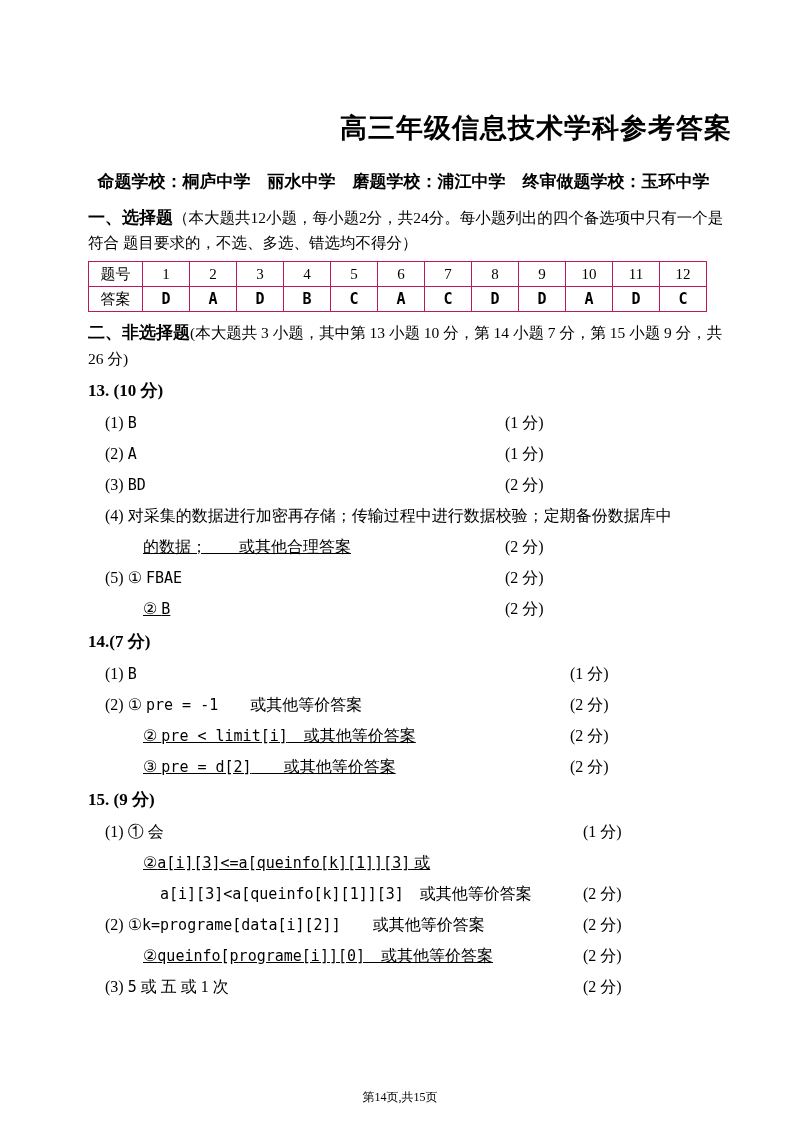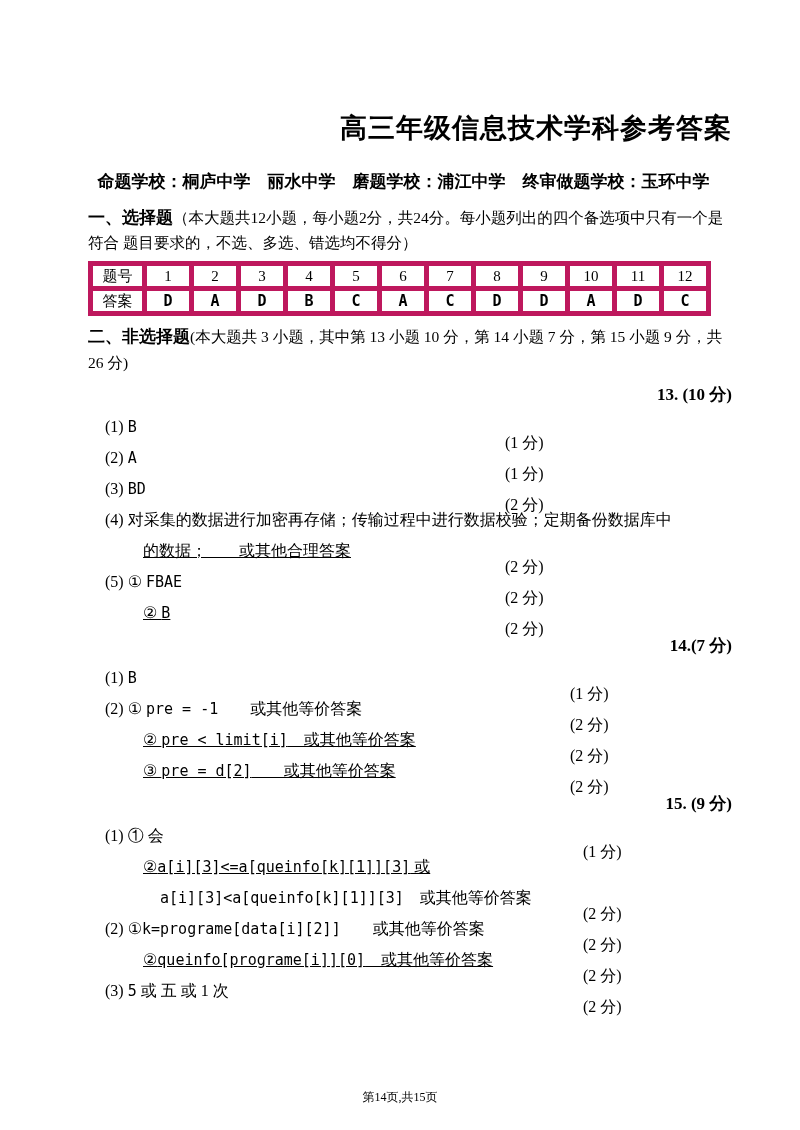--- a/index.html
+++ b/index.html
@@ -11,34 +11,34 @@
   .page { padding:110px 68px 0 75px; }
   .title {
     text-align:right; font-size:27px; font-weight:bold; letter-spacing:1px;
     margin-bottom:24px;
   }
   .schools { font-size:17px; font-weight:bold; margin-bottom:12px; white-space:nowrap;text-align:center; }
   .sec-heading { font-size:15.5px; line-height:1.55; margin-left:13px; }
   .sec-heading .lead { font-size:17px; font-weight:bold; }
   table.answers { border-collapse:collapse; margin:6px 0 8px 13px; table-layout:fixed; }
   table.answers td {
-    border:5px solid #be185d; width:47px; height:25px; text-align:center;
+    border:1px solid #be185d; width:47px; height:25px; text-align:center;
     font-size:15px; padding:0;
   }
   table.answers td.lbl { width:54px; font-size:15px; }
   table.answers tr.ans-row td.val {
     font-weight:bold; font-family:"DejaVu Sans Mono","Liberation Mono",monospace;
   }
-  .q-head { font-size:17px; font-weight:bold; margin:8px 0 11px 13px;text-align:right; }
+  .q-head { font-size:17px; font-weight:bold; margin:8px 0 11px 13px; }
   .row { position:relative; font-size:16px; line-height:20px; margin-bottom:11px; min-height:20px; }
   .row.ind-a { padding-left:30px; }
   .row.ind-b { padding-left:68px;text-decoration:underline; }
   .row.ind-c { padding-left:85px; }
   .mono { font-family:"DejaVu Sans Mono","Liberation Mono",monospace; font-size:15px; }
-  .score { position:absolute; top:16px; font-size:16px; white-space:nowrap; }
+  .score { position:absolute; top:0; font-size:16px; white-space:nowrap; }
   .s13 { left:430px; }
   .s14 { left:495px; }
   .s15 { left:508px; }
   .footer {
     position:absolute; bottom:24px; left:0; width:100%;
     text-align:center; font-size:12px;
   }
 </style>
 </head>
 <body>

